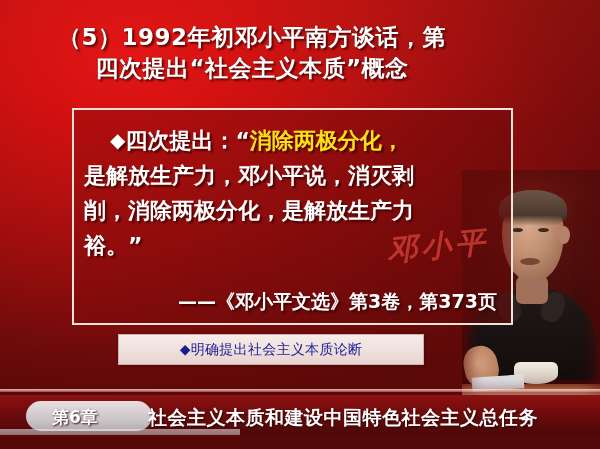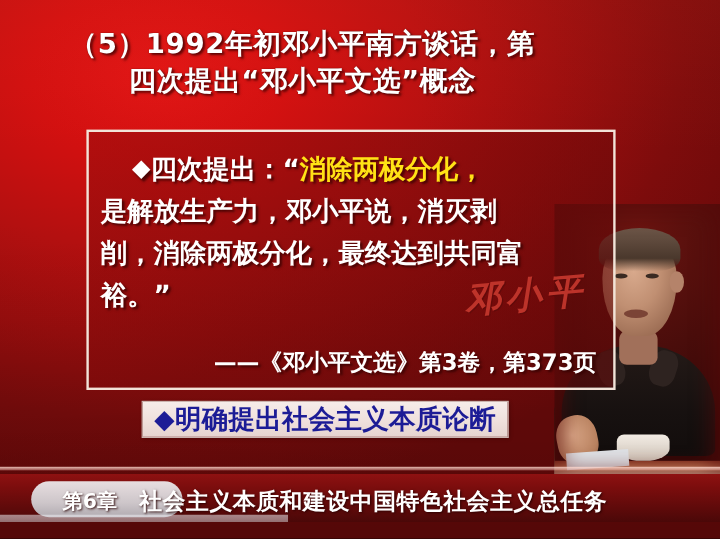--- a/index.html
+++ b/index.html
@@ -265,22 +265,22 @@
     border: 1px solid #cbb3ae;
     box-sizing: border-box;
     z-index: 4;
     display: flex;
     align-items: center;
     justify-content: center;
     box-shadow: 1px 1px 3px rgba(40,0,0,0.45);
   }
   .callout-text {
     color: #1c1c96;
-    font-weight: bold;
-    font-size: 22px;
+    font-weight: normal;
+    font-size: 14px;
     letter-spacing: 0.3px;
     white-space: nowrap;
   }
 
   
   .footer-rule {
     position: absolute;
     left: 0;
     top: 389px;
     width: 600px;
@@ -323,39 +323,39 @@
     top: 11px;
     color: #ffffff;
     font-weight: bold;
     font-size: 17px;
     text-shadow: 1px 1px 2px rgba(40,0,0,0.9);
     z-index: 2;
     white-space: nowrap;
   }
   .footer-title {
     position: absolute;
-    left: 116px;
+    left: 148px;
     top: 10px;
     color: #ffffff;
     font-weight: bold;
     font-size: 19px;
     letter-spacing: 0.5px;
     text-shadow: 1px 1px 2px rgba(40,0,0,0.9);
     z-index: 2;
     white-space: nowrap;
   }
 </style>
 </head>
 <body>
 
 <div id="slide">
 
   <div class="title-block">
     <div class="title-line">（5）1992年初邓小平南方谈话，第</div>
-    <div class="title-line">四次提出“邓小平文选”概念</div>
+    <div class="title-line">四次提出“社会主义本质”概念</div>
   </div>
 
   <div class="portrait">
     <div class="bg"></div>
     <div class="suit"></div>
     <div class="collar-l"></div>
     <div class="collar-r"></div>
     <div class="neck"></div>
     <div class="head"></div>
     <div class="hair"></div>
@@ -367,21 +367,21 @@
     <div class="desk-edge"></div>
     <div class="cup"></div>
     <div class="paper"></div>
     <div class="feather"></div>
   </div>
 
   <div class="quote-box">
     <div class="quote-text">
       <div class="quote-line ql-indent"><span class="diamond">◆</span><span>四次提出：“</span><span class="hl-yellow">消除两极分化，</span></div>
       <div class="quote-line">是解放生产力，邓小平说，消灭剥</div>
-      <div class="quote-line">削，消除两极分化，最终达到共同富</div>
+      <div class="quote-line">削，消除两极分化，是解放生产力</div>
       <div class="quote-line">裕。”</div>
     </div>
     <div class="signature">邓小平</div>
     <div class="citation">——《邓小平文选》第3卷，第373页</div>
   </div>
 
   <div class="callout">
     <span class="callout-text">◆明确提出社会主义本质论断</span>
   </div>
 

